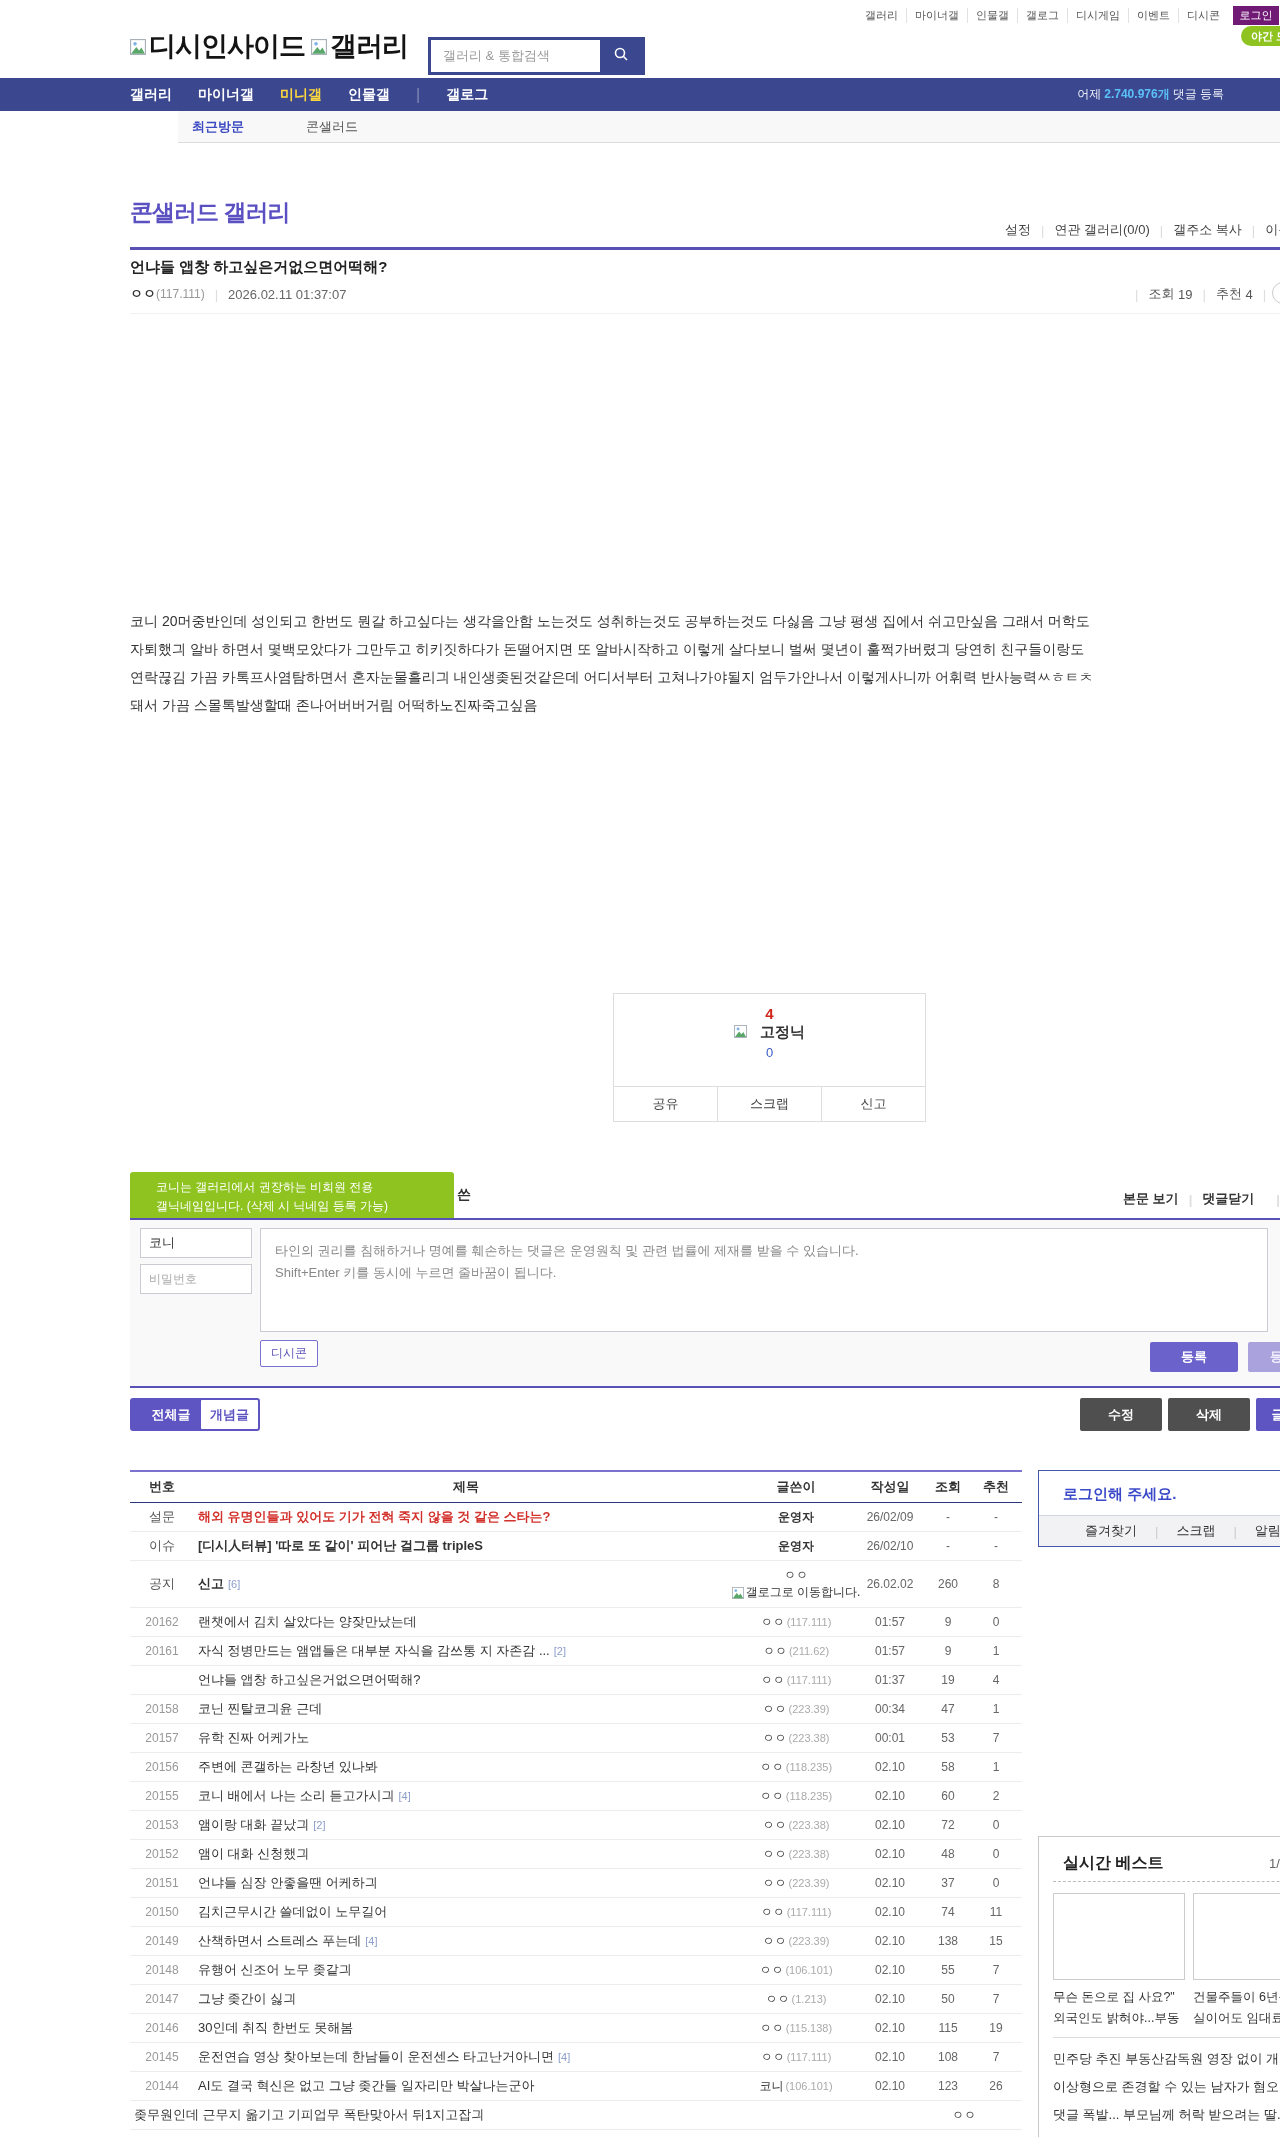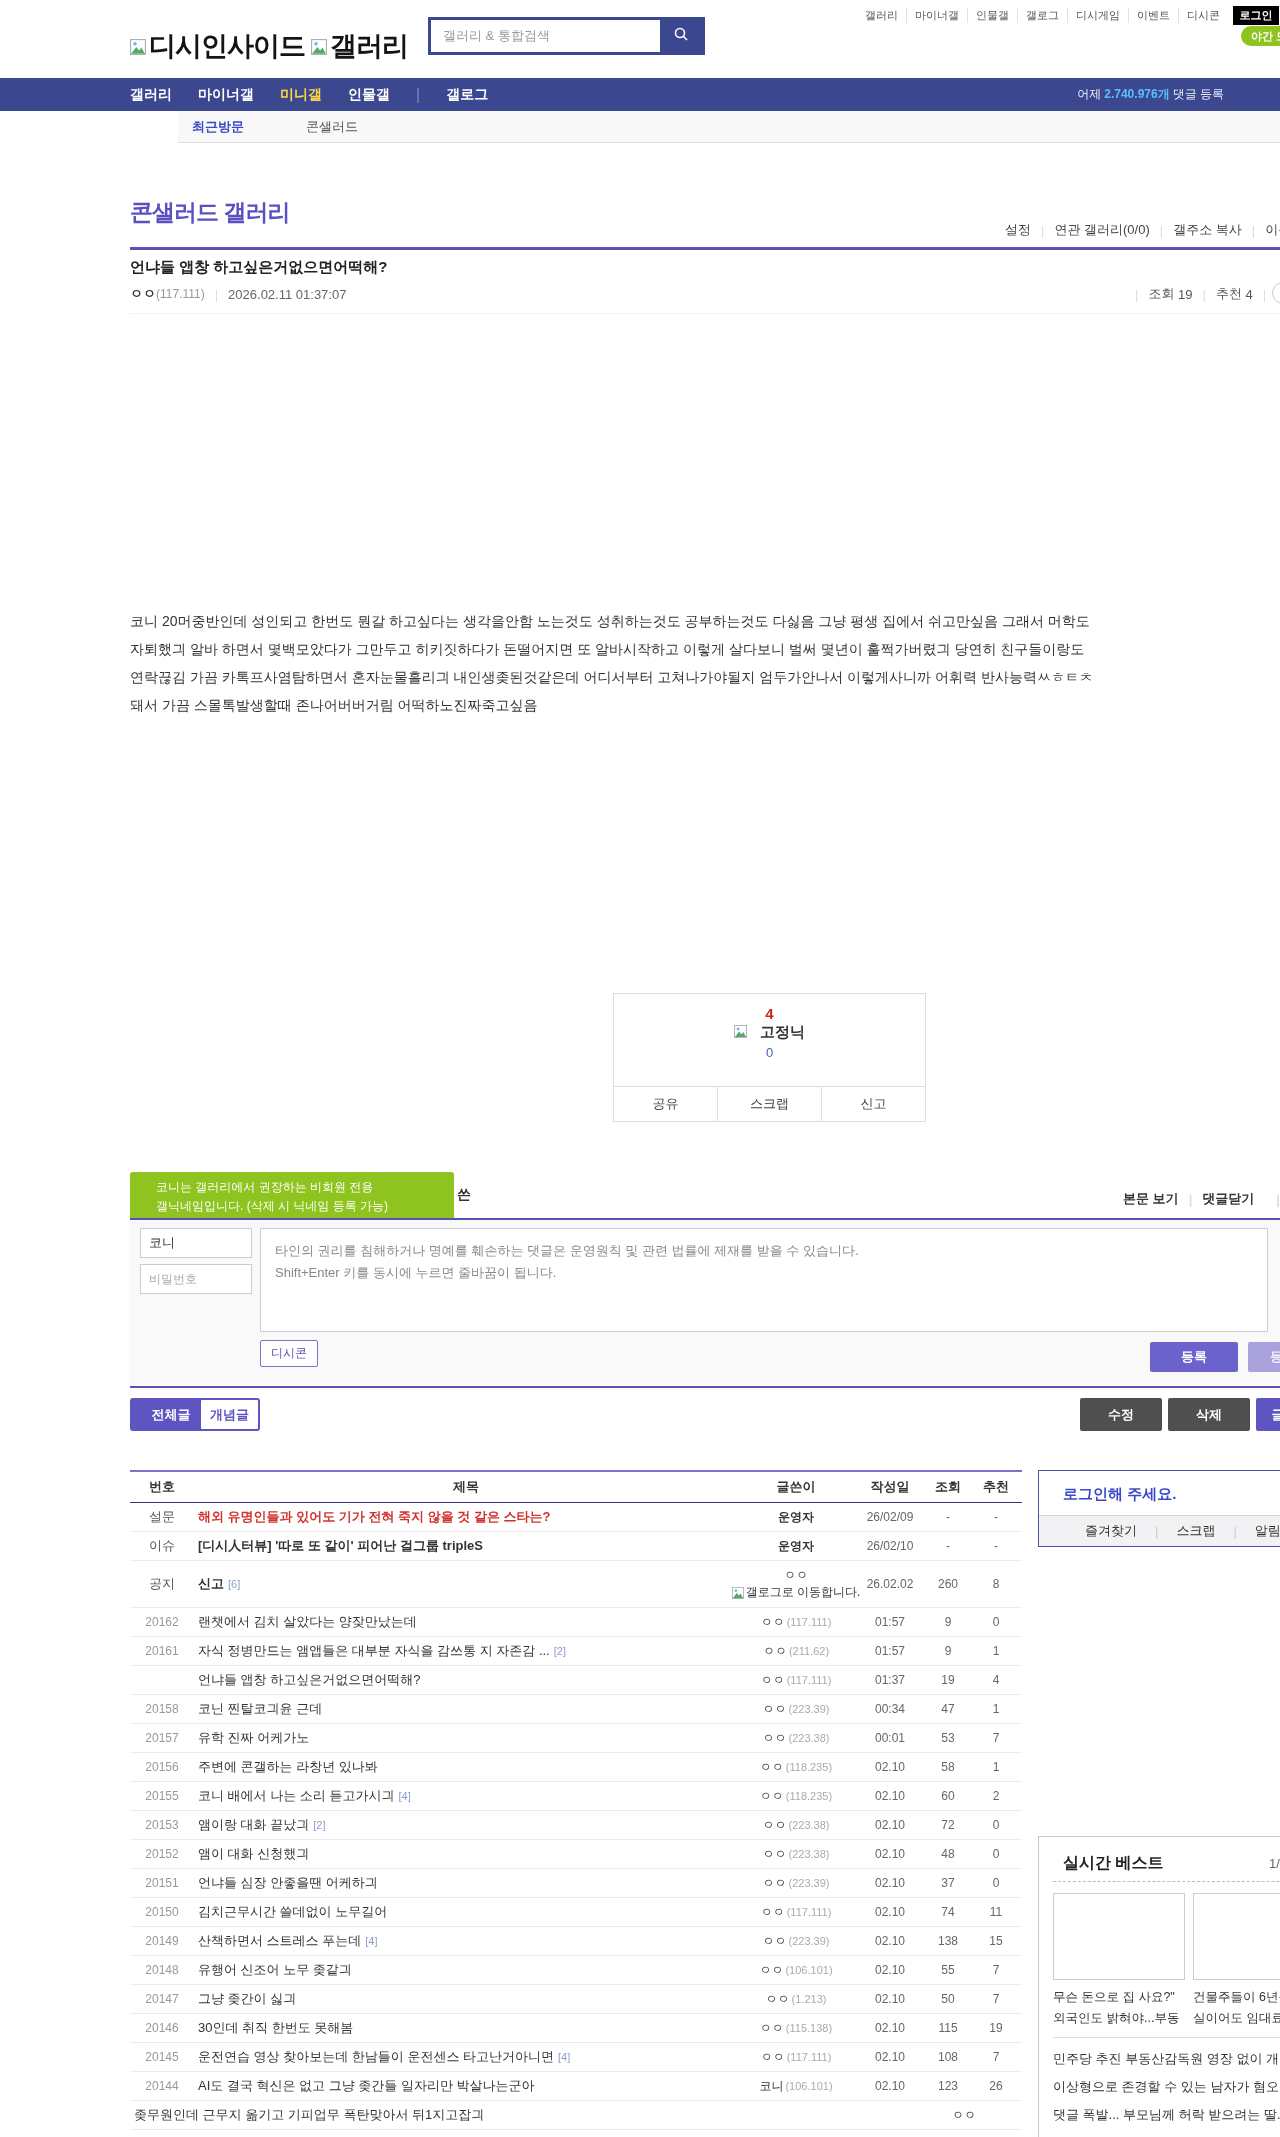--- a/index.html
+++ b/index.html
@@ -1,25 +1,25 @@
 <!DOCTYPE html>
 <html><head>
 <meta charset="utf-8">
 <style>
   html,body{margin:0;padding:0;background:#fff;font-family:"Liberation Sans",sans-serif;}
   .page{position:relative;width:1280px;height:2137px;background:#fff;overflow:hidden;}
   
   .top-links{position:absolute;top:8px;right:52px;display:flex;align-items:center;font-size:11px;color:#555;white-space:nowrap;}
   .top-link{padding:0 8px;border-right:1px solid #e1e1e1;cursor:pointer;}
   .top-link:last-child{border-right:none;}
-  .login-btn{position:absolute;left:1233px;top:6px;width:46px;height:19px;background:#000000;color:#fff;font-size:11px;font-weight:bold;text-align:center;line-height:19px;}
+  .login-btn{position:absolute;left:1233px;top:6px;width:46px;height:19px;background:#701a75;color:#fff;font-size:11px;font-weight:normal;text-align:center;line-height:19px;}
   
   .logo{position:absolute;left:130px;top:28px;display:flex;align-items:center;font-size:27px;font-weight:bold;color:#141414;letter-spacing:-1px;}
   .logo .bi{margin:0 3px 0 0;}
-  .search-box{position:absolute;left:428px;top:17px;width:277px;height:38px;border:3px solid #3b4890;box-sizing:border-box;display:flex;background:#fff;}
+  .search-box{position:absolute;left:428px;top:37px;width:217px;height:38px;border:3px solid #3b4890;box-sizing:border-box;display:flex;background:#fff;}
   .search-input{flex:1;display:flex;align-items:center;padding-left:12px;font-size:13px;color:#9a9a9a;}
   .search-btn{width:42px;background:#3b4890;display:flex;align-items:center;justify-content:center;cursor:pointer;}
   .night-pill{position:absolute;left:1241px;top:26px;width:62px;height:20px;background:#8fc31f;border-radius:10px;color:#fff;font-size:11px;font-weight:bold;line-height:20px;padding-left:10px;white-space:nowrap;overflow:hidden;}
   
   .nav-bar{position:absolute;left:0;right:0;top:78px;height:33px;background:#3b4890;display:flex;align-items:center;}
   .nav-inner{display:flex;align-items:center;margin-left:130px;}
   .nav-item{color:#fff;font-size:14px;font-weight:bold;margin-right:26px;cursor:pointer;white-space:nowrap;}
   .nav-item.active{color:#ffd83d;}
   .nav-divider{color:rgba(255,255,255,.35);margin-right:26px;}
   .nav-stats{position:absolute;right:56px;top:0;height:33px;display:flex;align-items:center;font-size:12px;color:#eef0f8;white-space:nowrap;}

